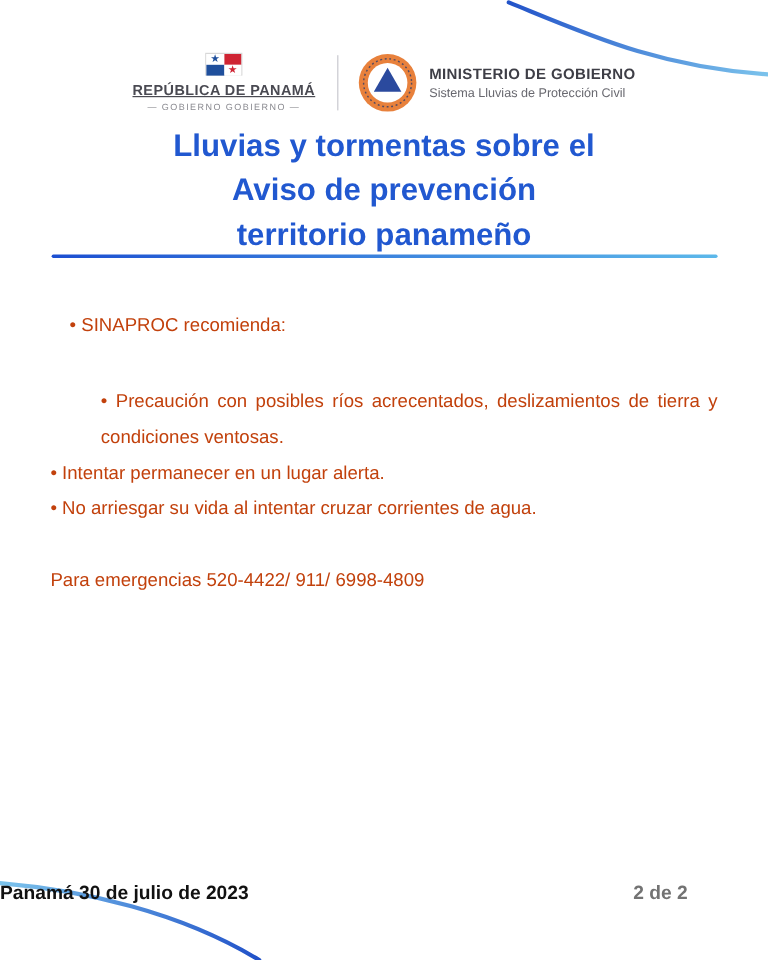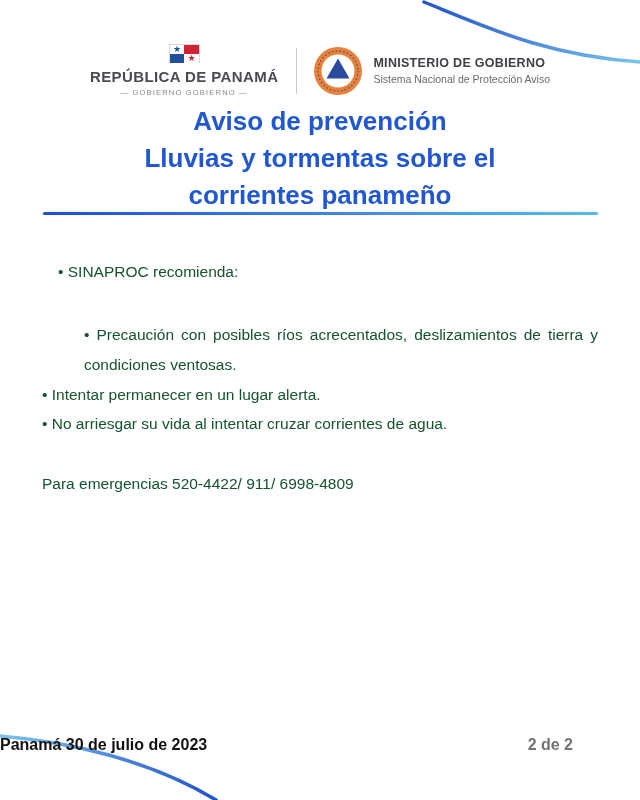--- a/index.html
+++ b/index.html
@@ -37,21 +37,21 @@
     border: 1px solid #d8d8d8;
     margin-bottom: 5px;
   }
   .flag .q1 { background: #ffffff; display:flex; align-items:center; justify-content:center;
               color: var(--flag-blue, #1f4f9c); font-size: 9px; line-height: 1; }
   .flag .q2 { background: var(--flag-red, #cf2433); }
   .flag .q3 { background: var(--flag-blue, #1f4f9c); }
   .flag .q4 { background: #ffffff; display:flex; align-items:center; justify-content:center;
               color: var(--flag-red, #cf2433); font-size: 9px; line-height: 1; }
   .org-name {
-    font-size: 15px; font-weight: bold; letter-spacing: 0.4px; color: #4a4a52;
+    font-size: 12px; font-weight: bold; letter-spacing: 0.4px; color: #4a4a52; text-decoration: underline;
   }
   .org-sub {
     font-size: 7.5px; letter-spacing: 1.2px; color: #8a8a90; margin-top: 3px;
   }
   .hdr-vdiv {
     width: 1px; height: 46px; background: #c9c9cf; margin: 0 16px 0 18px;
   }
   .hdr-right { display: flex; align-items: center; }
   .sinaproc-logo { width: 50px; height: 50px; margin-right: 10px; }
   .ministry-name { font-size: 12.5px; font-weight: bold; letter-spacing: 0.3px; color: #3e3e46; }
@@ -73,21 +73,21 @@
     width: 555px; height: 3px;
     border-radius: 2px;
     background: linear-gradient(to right, var(--divider-start, #1c4fd1), var(--divider-end, #5cb8ea));
   }
 
   
   .body-block {
     position: absolute;
     top: 262px; left: 42px; right: 42px;
     font-size: 15.5px;
-    color: #14532d;
+    color: #c2410c;
   }
   .intro-bullet {
     padding-left: 16px;
     line-height: 20px;
     margin-bottom: 38px;
   }
   .bullet::before { content: "\2022\00a0 "; }
   .bullet-justified {
     text-align: justify;
     line-height: 30px;
@@ -154,29 +154,29 @@
 
     <div class="hdr-right">
       <svg class="sinaproc-logo" viewBox="0 0 50 50">
         <circle cx="25" cy="25" r="24" style="fill: var(--logo-orange, #e8813c);"></circle>
         <circle cx="25" cy="25" r="20" fill="none" stroke="#23386e" stroke-width="1.2" stroke-dasharray="1.6 2.2" opacity="0.75"></circle>
         <circle cx="25" cy="25" r="16.5" fill="#ffffff"></circle>
         <polygon points="25,12.5 36.5,32.5 13.5,32.5" style="fill: var(--logo-triangle, #2b4a9e);"></polygon>
       </svg>
       <div>
         <div class="ministry-name">MINISTERIO DE GOBIERNO</div>
-        <div class="ministry-sub">Sistema Nacional de Protección Aviso</div>
+        <div class="ministry-sub">Sistema Lluvias de Protección Civil</div>
       </div>
     </div>
   </div>
 
   <div class="title-block">
+    <div>Lluvias y tormentas sobre el</div>
     <div>Aviso de prevención</div>
-    <div>Lluvias y tormentas sobre el</div>
-    <div>corrientes panameño</div>
+    <div>territorio panameño</div>
   </div>
   <div class="title-divider"></div>
 
   <div class="body-block">
     <div class="intro-bullet bullet">SINAPROC recomienda:</div>
     <div class="bullet bullet-justified">Precaución con posibles ríos acrecentados, deslizamientos de tierra y condiciones ventosas.</div>
     <div class="bullet bullet-line">Intentar permanecer en un lugar alerta.</div>
     <div class="bullet bullet-line">No arriesgar su vida al intentar cruzar corrientes de agua.</div>
     <div class="emergency-line">Para emergencias 520-4422/ 911/ 6998-4809</div>
   </div>

